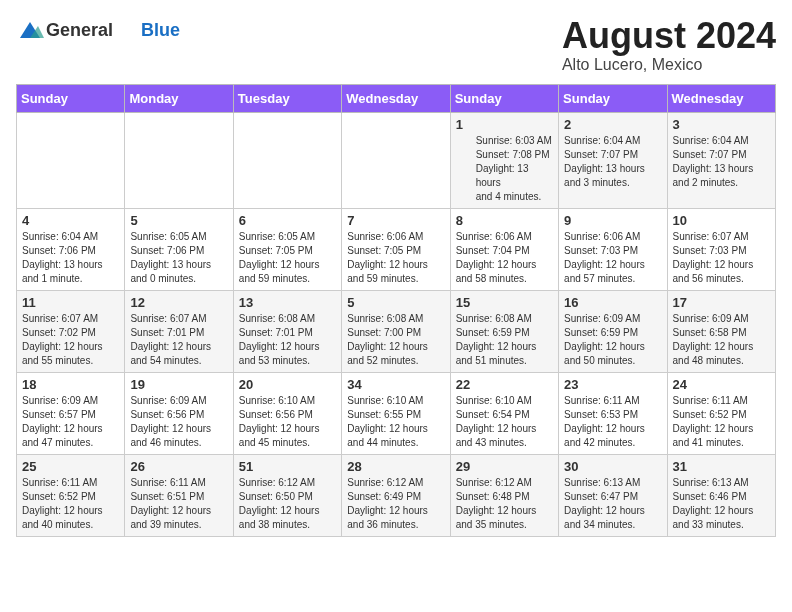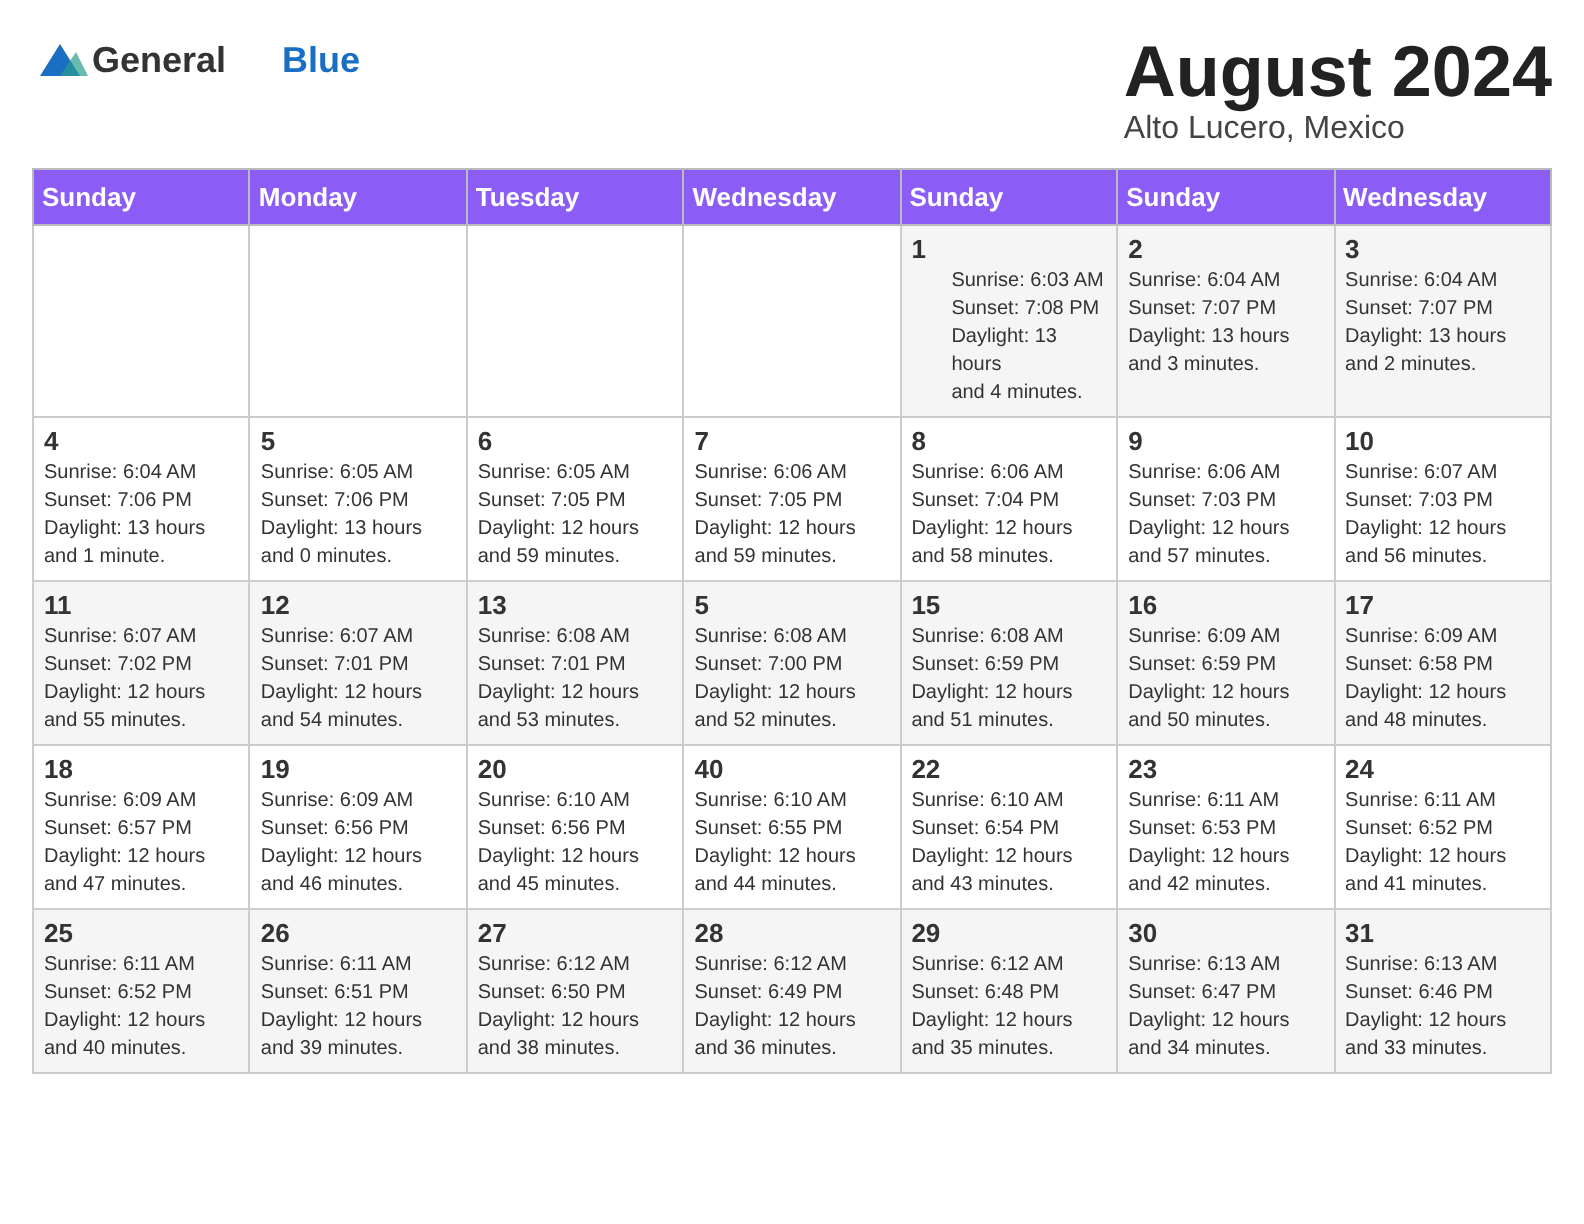--- a/index.html
+++ b/index.html
@@ -267,21 +267,21 @@
 and 46 minutes.</div>
         </td>
         <td>
           <span class="day-num">20</span>
           <div class="day-info" style="white-space: pre-line;">Sunrise: 6:10 AM
 Sunset: 6:56 PM
 Daylight: 12 hours
 and 45 minutes.</div>
         </td>
         <td>
-          <span class="day-num">40</span>
+          <span class="day-num">34</span>
           <div class="day-info" style="white-space: pre-line;">Sunrise: 6:10 AM
 Sunset: 6:55 PM
 Daylight: 12 hours
 and 44 minutes.</div>
         </td>
         <td>
           <span class="day-num">22</span>
           <div class="day-info" style="white-space: pre-line;">Sunrise: 6:10 AM
 Sunset: 6:54 PM
 Daylight: 12 hours
@@ -311,21 +311,21 @@
 and 40 minutes.</div>
         </td>
         <td>
           <span class="day-num">26</span>
           <div class="day-info" style="white-space: pre-line;">Sunrise: 6:11 AM
 Sunset: 6:51 PM
 Daylight: 12 hours
 and 39 minutes.</div>
         </td>
         <td>
-          <span class="day-num">27</span>
+          <span class="day-num">51</span>
           <div class="day-info" style="white-space: pre-line;">Sunrise: 6:12 AM
 Sunset: 6:50 PM
 Daylight: 12 hours
 and 38 minutes.</div>
         </td>
         <td>
           <span class="day-num">28</span>
           <div class="day-info" style="white-space: pre-line;">Sunrise: 6:12 AM
 Sunset: 6:49 PM
 Daylight: 12 hours

